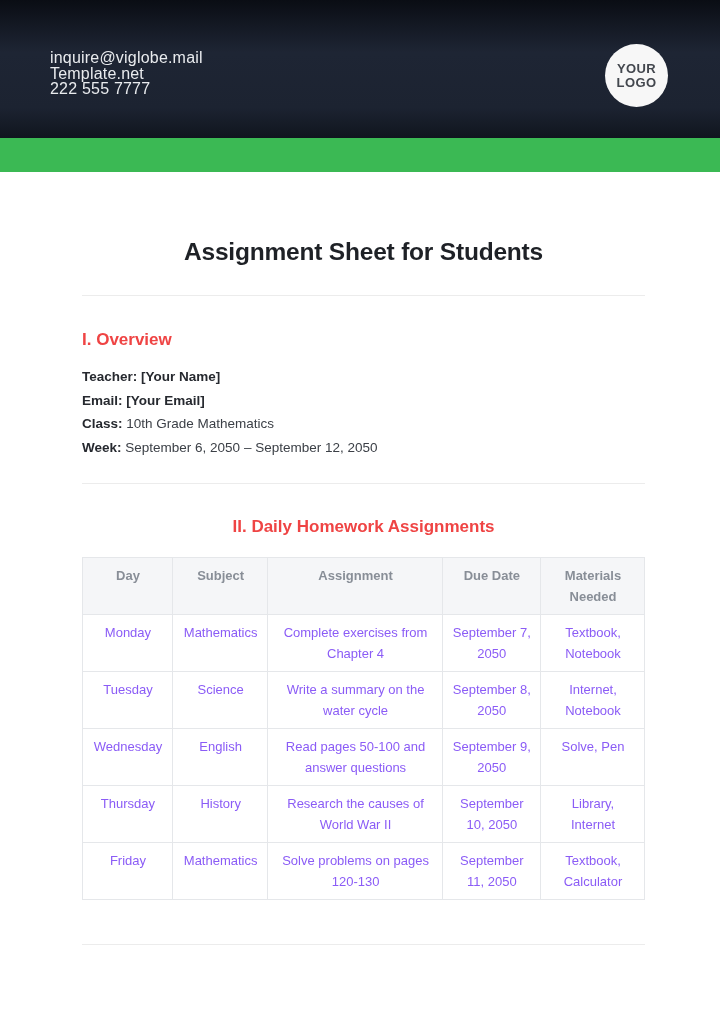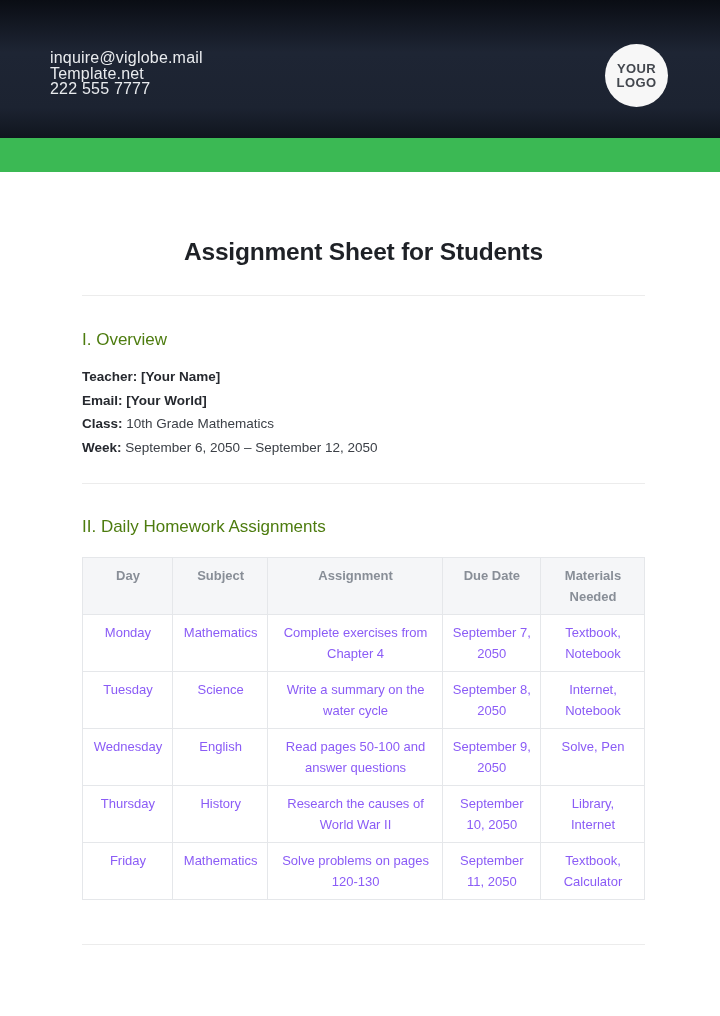--- a/index.html
+++ b/index.html
@@ -72,34 +72,34 @@
     border: none;
     border-top: 1px solid #ececec;
     margin: 0;
   }
   .divider-1 { margin-top: 29px; }
   .divider-2 { margin-top: 24px; }
   .divider-3 { margin-top: 44px; }
 
   .section-heading {
     font-size: 17px;
-    font-weight: 400;
-    color: #4d7c0f;
+    font-weight: 700;
+    color: #ef4444;
   }
   .overview-heading { margin-top: 34px; }
   .overview-fields { margin-top: 15px; }
   .field-line {
     font-size: 13.5px;
     line-height: 23.5px;
     color: #3c4047;
   }
   .field-label { font-weight: 700; color: #26292f; }
   .field-value-bold { font-weight: 700; color: #26292f; margin-top: 21px; }
 
-  .assignments-heading { margin-top: 33px; }
+  .assignments-heading { margin-top: 33px; text-align: center; }
 
   
   .assignments-table {
     margin-top: 20px;
     width: 563px;
     border-collapse: collapse;
     table-layout: fixed;
     font-size: 13px;
   }
   .assignments-table col.c-day       { width: 16%; }
@@ -150,21 +150,21 @@
     <hr class="divider divider-1">
 
     <h2 class="section-heading overview-heading">I. Overview</h2>
     <div class="overview-fields">
       <div class="field-line">
         <span class="field-label">Teacher:</span>
         <span class="field-value-bold">[Your Name]</span>
       </div>
       <div class="field-line">
         <span class="field-label">Email:</span>
-        <span class="field-value-bold">[Your World]</span>
+        <span class="field-value-bold">[Your Email]</span>
       </div>
       <div class="field-line">
         <span class="field-label">Class:</span>
         <span>10th Grade Mathematics</span>
       </div>
       <div class="field-line">
         <span class="field-label">Week:</span>
         <span>September 6, 2050 – September 12, 2050</span>
       </div>
     </div>

